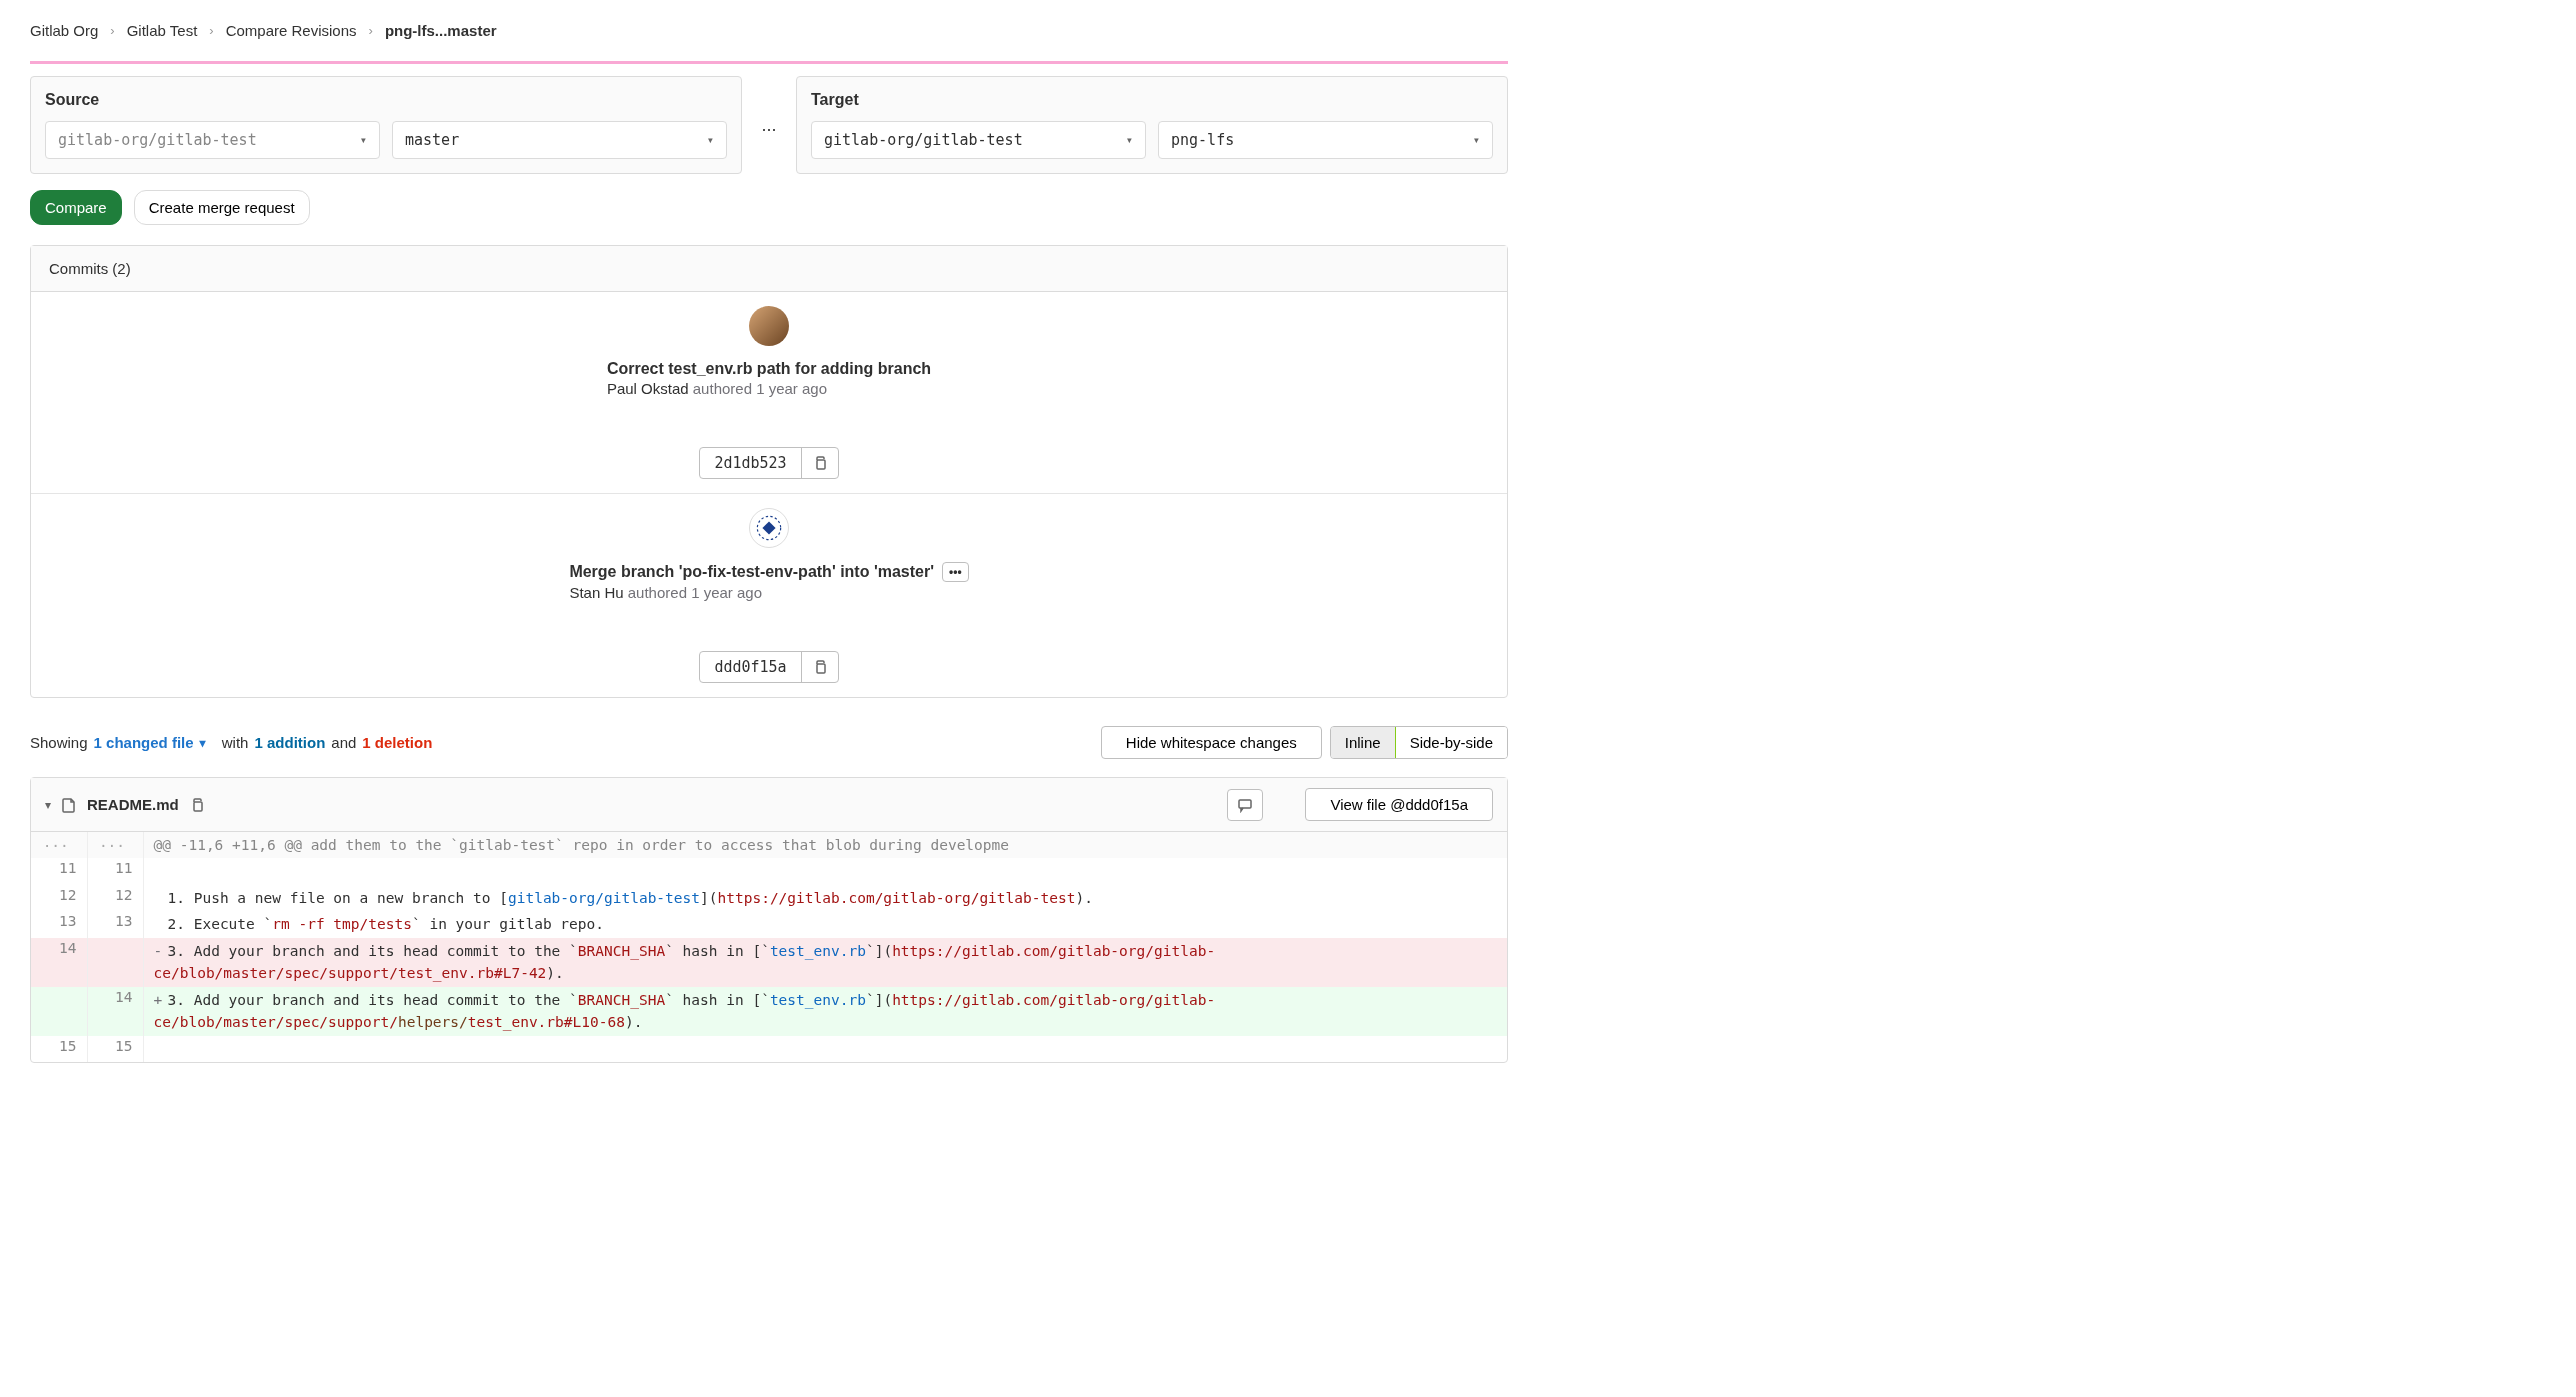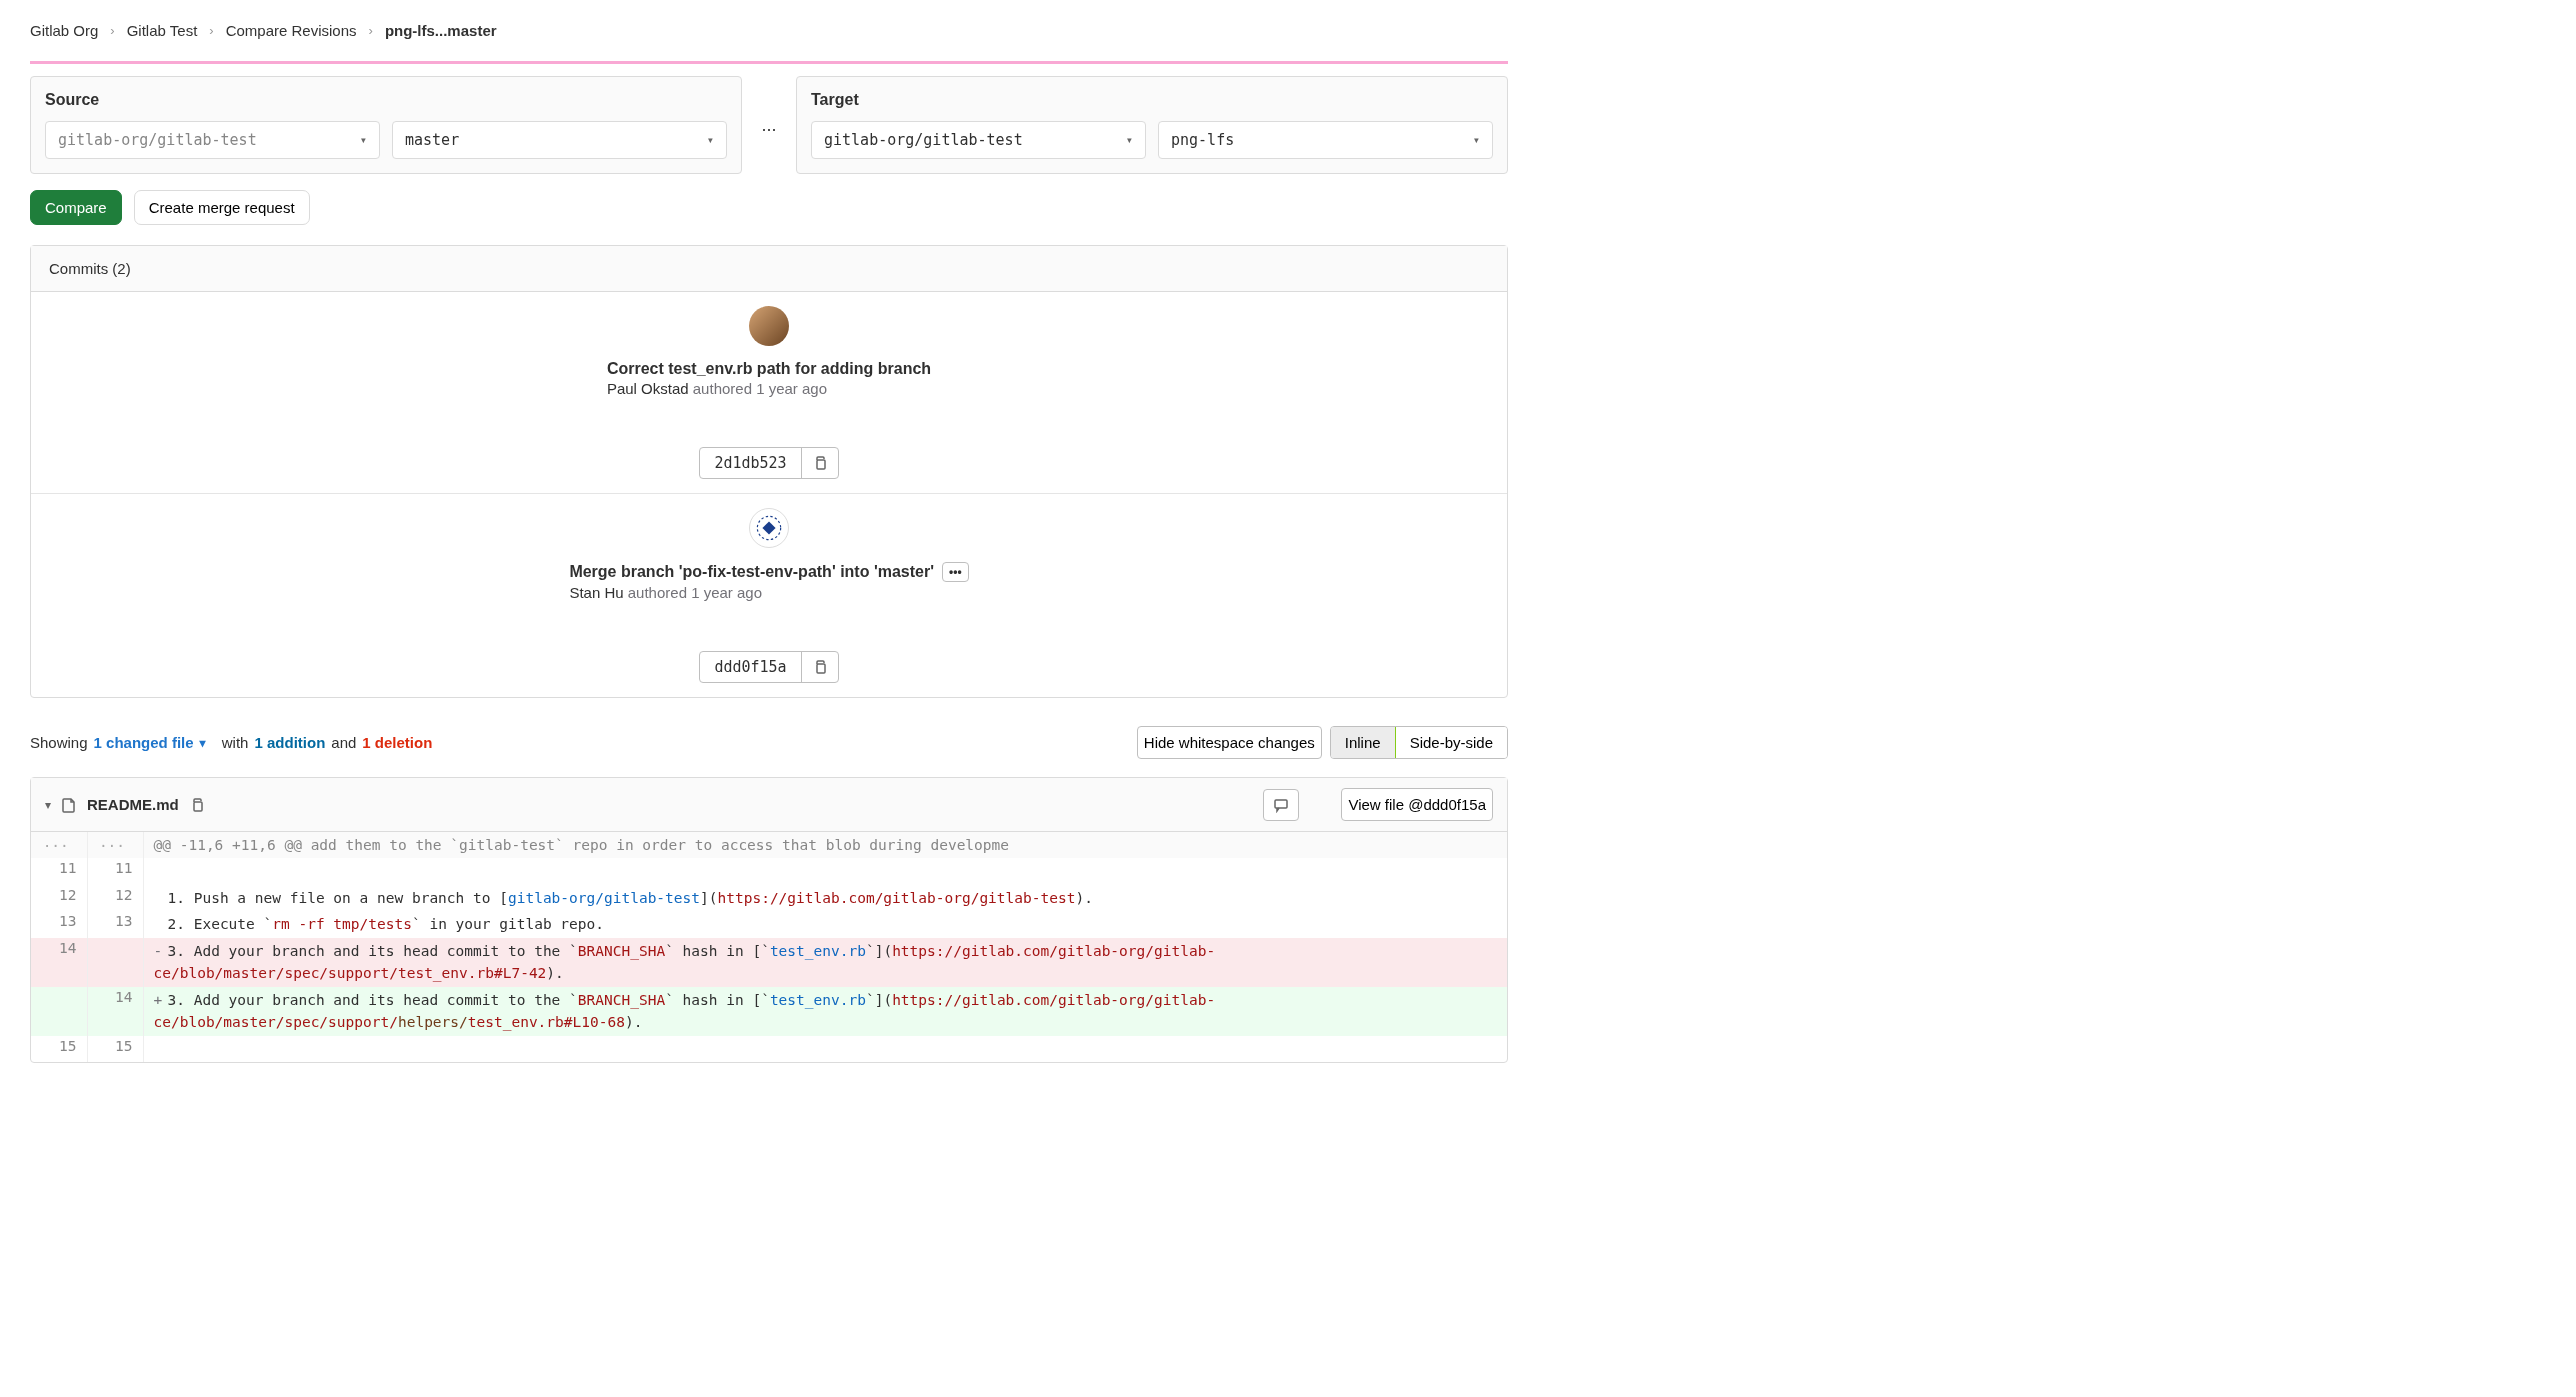--- a/index.html
+++ b/index.html
@@ -72,21 +72,21 @@
 }
 .dropdown.disabled { color: #868686; cursor: default; }
 .chevron { font-size: 12px; color: #666; }
 
 
 .btn-row { display: flex; gap: 12px; margin: 16px 0 20px; }
 .btn {
   display: inline-flex;
   align-items: center;
   padding: 8px 14px;
-  border-radius: 7px;
+  border-radius: 12px;
   font-size: 15px;
   cursor: pointer;
   border: 1px solid #dbdbdb;
   background: #fff;
 }
 .btn-primary {
   background: #1f7e3b;
   border-color: #1f7e3b;
   color: #fff;
   font-weight: 500;
@@ -166,21 +166,21 @@
   font-size: 15px;
 }
 .summary-left { display: flex; align-items: center; gap: 6px; }
 .link-blue { color: #1f75cb; cursor: pointer; font-weight: 600; }
 .txt-green { color: #0369a1; font-weight: 600; }
 .txt-red { color: #dd2b0e; font-weight: 600; }
 .summary-right { display: flex; gap: 8px; }
 .btn-sm {
   border: 1px solid #bfbfbf;
   border-radius: 4px;
-  padding: 7px 6px;
+  padding: 7px 24px;
   font-size: 15px;
   cursor: pointer;
   background: #fff;
   margin-left: 30px;
 }
 .seg { display: flex; border: 1px solid #bfbfbf; border-radius: 4px; overflow: hidden; }
 .seg .seg-btn {
   padding: 7px 14px;
   font-size: 15px;
   cursor: pointer;

